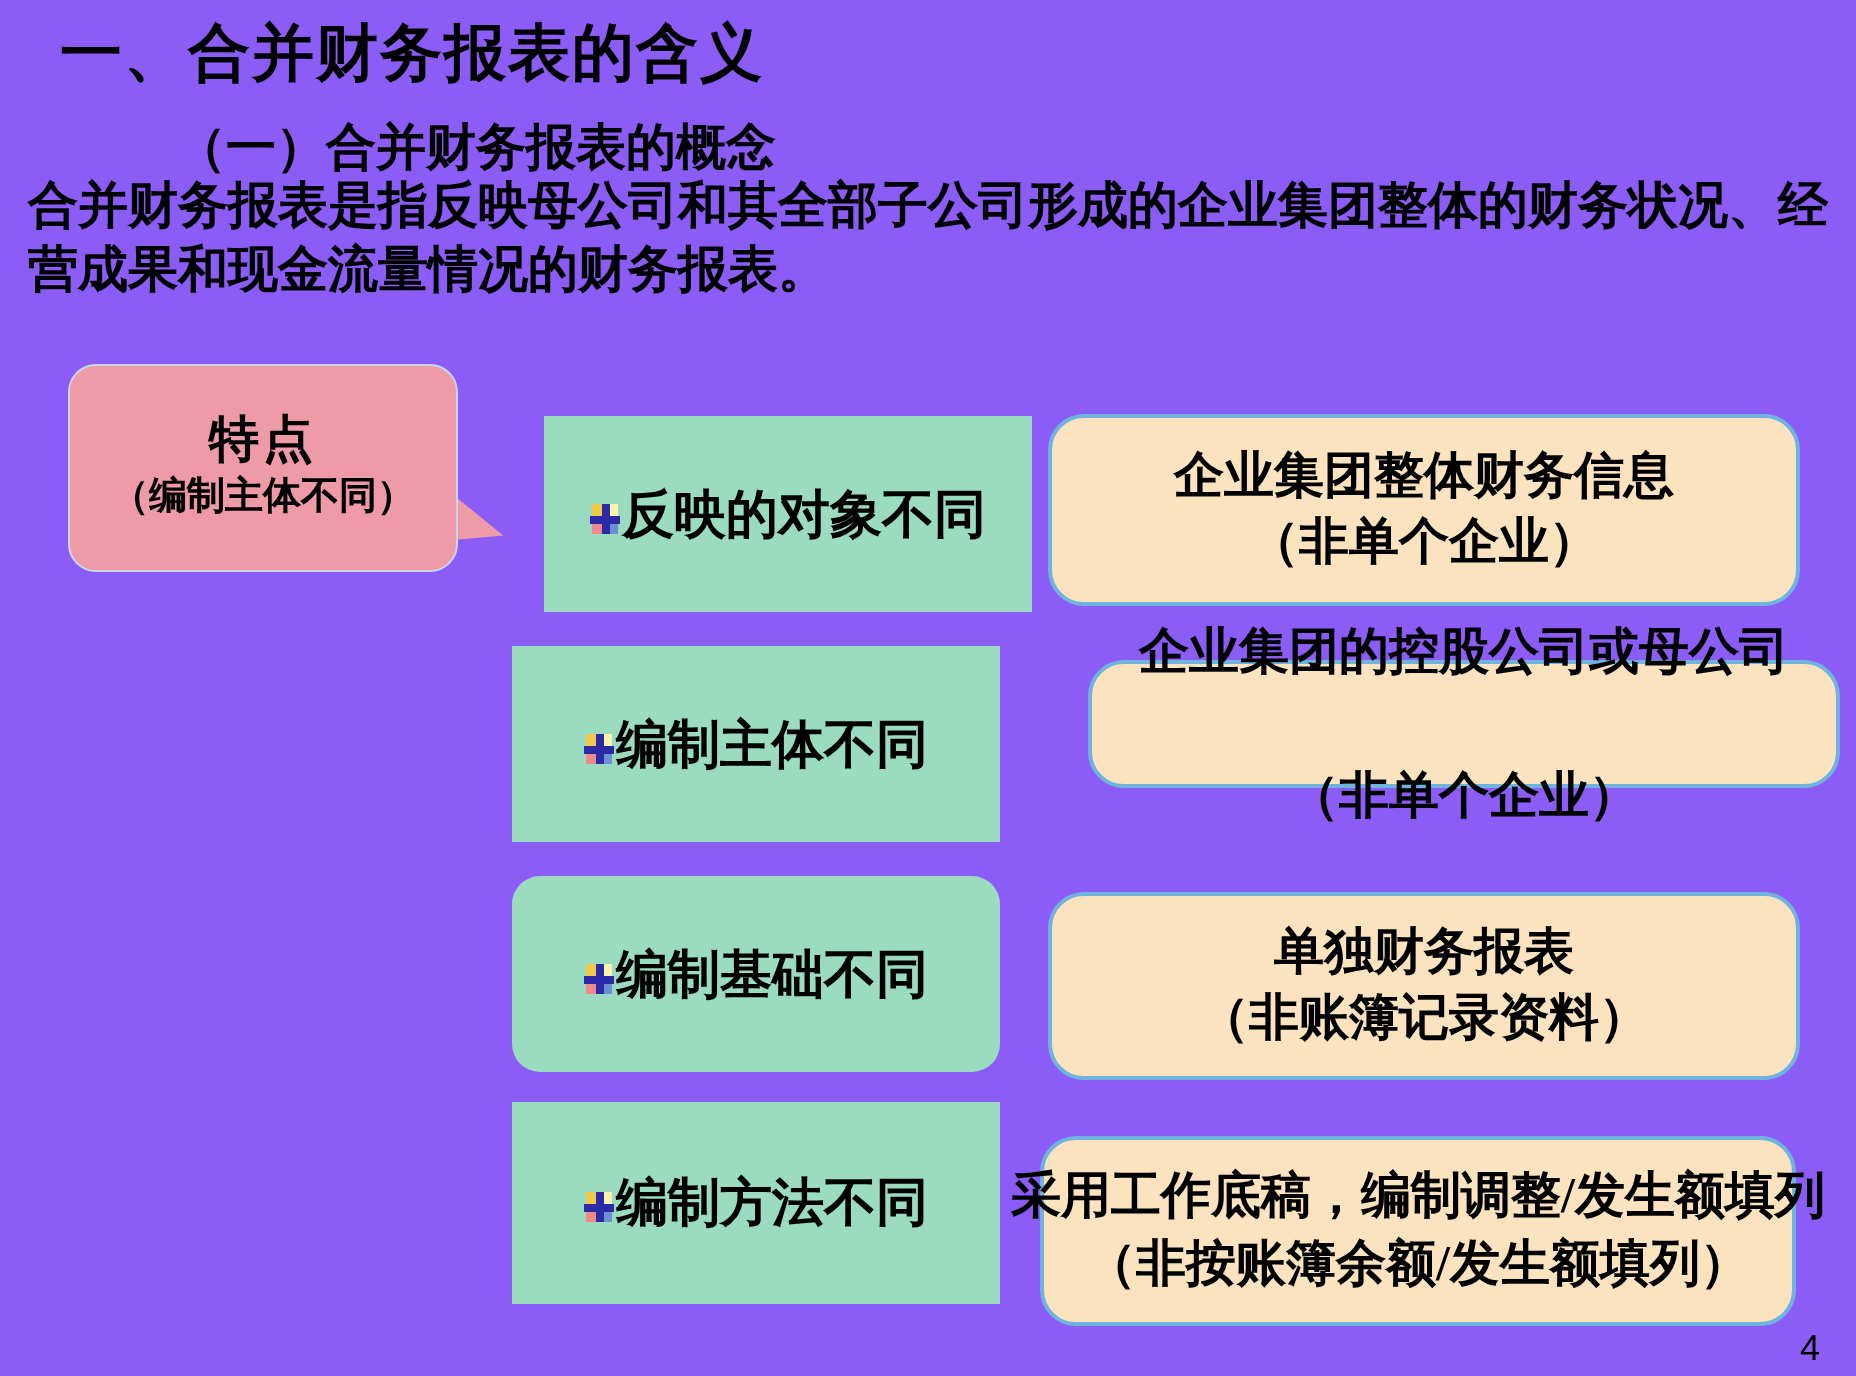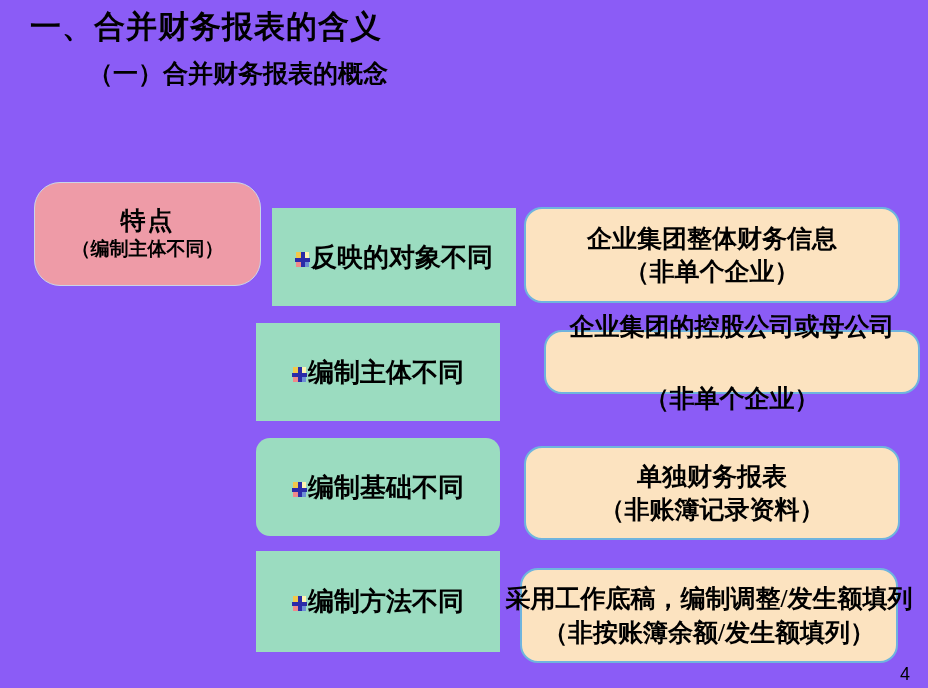--- a/index.html
+++ b/index.html
@@ -50,25 +50,25 @@
     font-weight: bold;
     color: #000000;
     line-height: 32px;
   }
 
   
   .callout {
     position: absolute;
     left: 34px;
     top: 182px;
-    width: 227px;
+    width: 195px;
     height: 104px;
     background: #EE9BA7;
     border: 1px solid #c9d6e8;
-    border-radius: 26px;
+    border-radius: 14px;
     box-sizing: border-box;
     display: flex;
     flex-direction: column;
     align-items: center;
     justify-content: center;
     z-index: 4;
   }
   .callout-title {
     font-size: 25px;
     font-weight: bold;
@@ -178,20 +178,21 @@
     font-family: "Liberation Sans", sans-serif;
   }
 </style>
 </head>
 <body>
 
 <div id="slide">
 
   <div class="title-main">一、合并财务报表的含义</div>
   <div class="subtitle">（一）合并财务报表的概念</div>
+  <div class="body-text">合并财务报表是指反映母公司和其全部子公司形成的企业集团整体的财务状况、经营成果和现金流量情况的财务报表。</div>
 
   <div class="callout-tail"></div>
   <div class="callout">
     <div class="callout-title">特点</div>
     <div class="callout-sub">（编制主体不同）</div>
   </div>
 
   <div class="row" style="top:0;">
     <div class="green-box" style="top:208px;height:98px;margin-left:16px;">
       <div class="green-inner">

